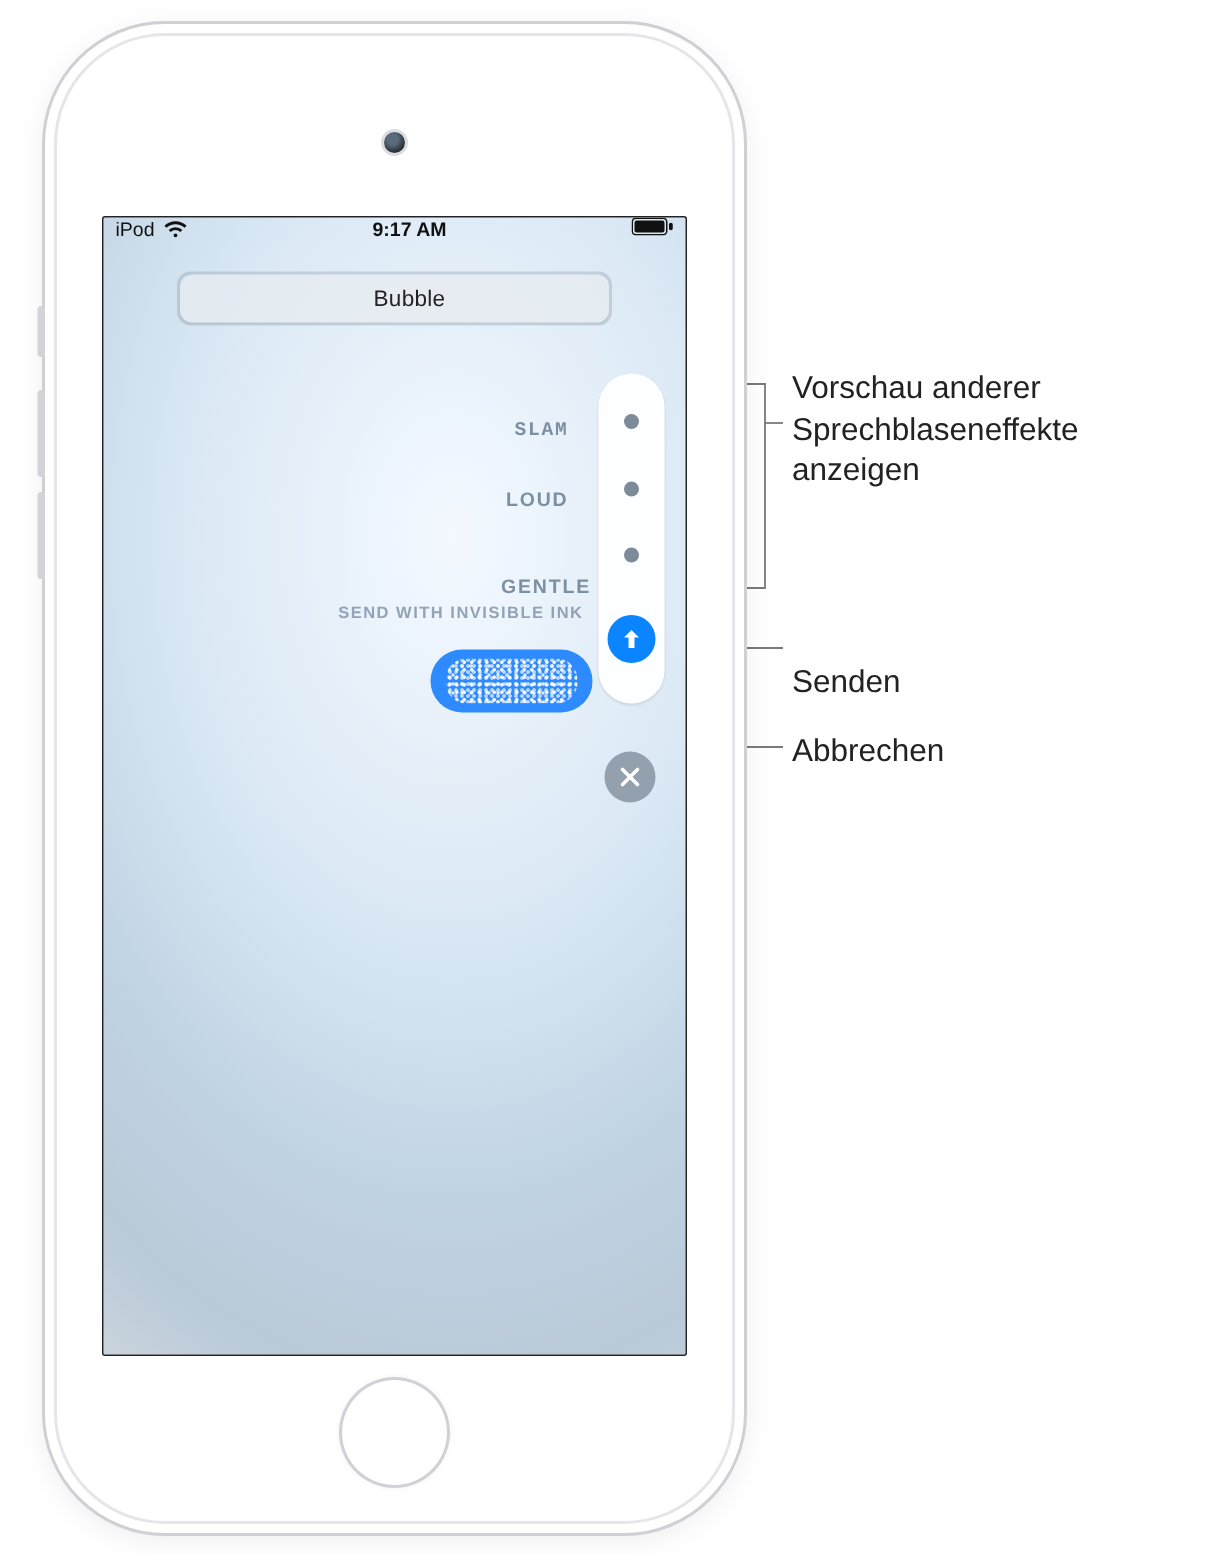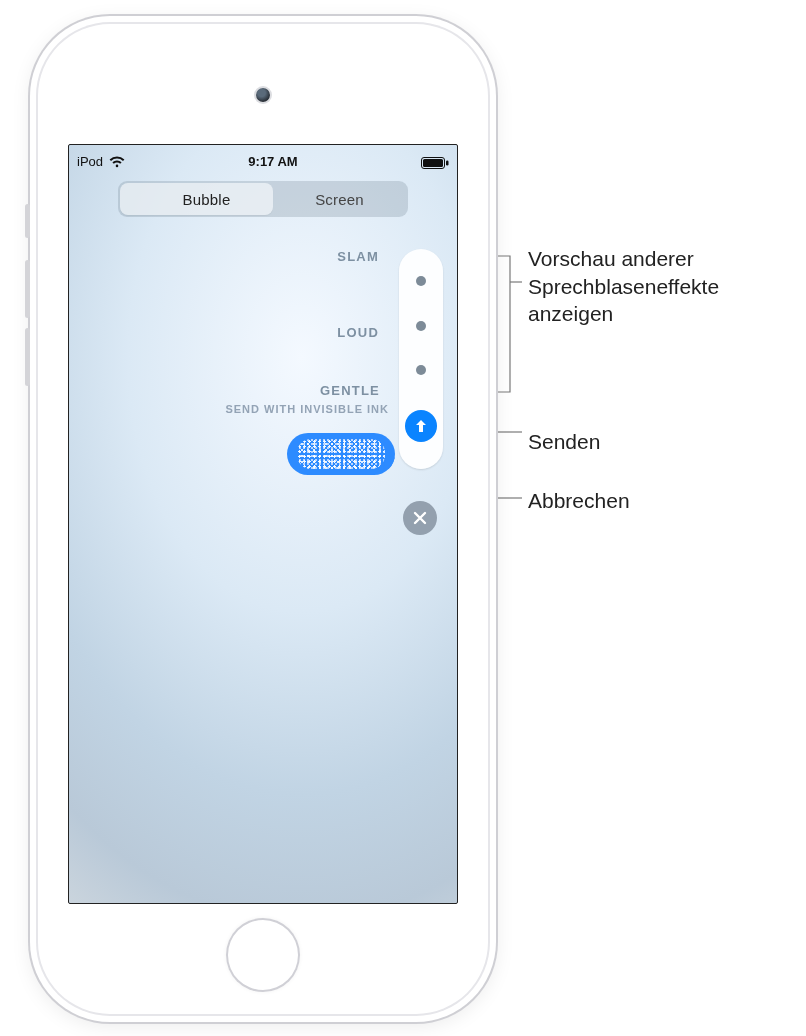--- a/index.html
+++ b/index.html
@@ -51,21 +51,21 @@
   .screen {
     position:absolute; left:38px; top:128px; width:390px; height:760px;
     border:1px solid #222; border-radius:2px;
     background: radial-gradient(160% 120% at 60% 28%, #f4f9ff 0%, #dbe9f5 28%, #c1d4e4 48%, #b9c9d8 62%, #e8e8e6 86%, #f3f2ed 100%);
     overflow:hidden;
   }
 
   
   .statusbar {
     position:absolute; top:0; left:0; right:0; height:24px;
-    display:flex; align-items:flex-end; justify-content:space-between;
+    display:flex; align-items:flex-start; justify-content:space-between;
     padding:0 8px; font-size:13px; font-weight:500; color:#111;
   }
   .sb-left { display:flex; align-items:center; gap:6px; }
   .sb-right { display:flex; align-items:center; gap:4px; }
   .wifi svg, .battery svg { display:block; }
 
   
   .seg {
     position:absolute; top:36px; left:50%; transform:translateX(-50%);
     width:290px; height:36px; border-radius:9px;
@@ -83,23 +83,23 @@
     padding-left: 20px;
   }
 
   
   .opt-label {
     position:absolute;
     font-size:13px; font-weight:700; letter-spacing:1.2px;
     color:#7d90a2; text-align:right;
     text-transform:uppercase;
   }
-  .opt-slam   { right:78px; top:104px; }
+  .opt-slam   { right:78px; top:134px;font-family:Liberation Mono, monospace; }
   .opt-loud   { right:78px; top:180px; }
-  .opt-gentle { right:77px; top:238px; }
+  .opt-gentle { right:63px; top:238px; }
   .opt-active-label {
     position:absolute; right:68px; top:258px;
     font-size:11px; font-weight:700; letter-spacing:1px;
     color:#93a3b5; text-transform:uppercase;
   }
 
   
   .selector {
     position:absolute; right:14px; top:104px;
     width:44px; height:220px; border-radius:22px;
@@ -148,21 +148,21 @@
     background:#93a0ae; display:flex; align-items:center; justify-content:center;
   }
   .cancel svg { display:block; }
 
   
   .callout {
     position:absolute; font-size:21px; color:#222; line-height:1.32;
     font-family: -apple-system, "Helvetica Neue", Arial, sans-serif;
   }
   .co1 { left:528px; top:245px; width:270px; }
-  .co2 { left:528px; top:428px;text-align:right; }
+  .co2 { left:528px; top:441px;text-align:right; }
   .co3 { left:528px; top:487px;text-align:right; }
 
   .lead {
     position:absolute; stroke:#7a7a7a; stroke-width:1.2; fill:none;
   }
 </style>
 </head>
 <body>
 
 <svg class="lead" style="left:0;top:0" width="806" height="1036">
@@ -201,23 +201,20 @@
               <rect x="2" y="2" width="20" height="8" rx="1.5" fill="#111"></rect>
               <rect x="25" y="3.5" width="2.5" height="5" rx="1.2" fill="#111"></rect>
             </svg>
         </span>
       </div>
     </div>
 
     <div class="seg">
       <div class="tab active">
         <span>Bubble</span>
-      </div>
-      <div class="tab">
-        <span>Screen</span>
       </div>
     </div>
 
     <div class="opt-label opt-slam">SLAM</div>
     <div class="opt-label opt-loud">LOUD</div>
     <div class="opt-label opt-gentle">GENTLE</div>
     <div class="opt-active-label">SEND WITH INVISIBLE INK</div>
 
     <div class="selector">
       <div class="sel-dot"></div>

